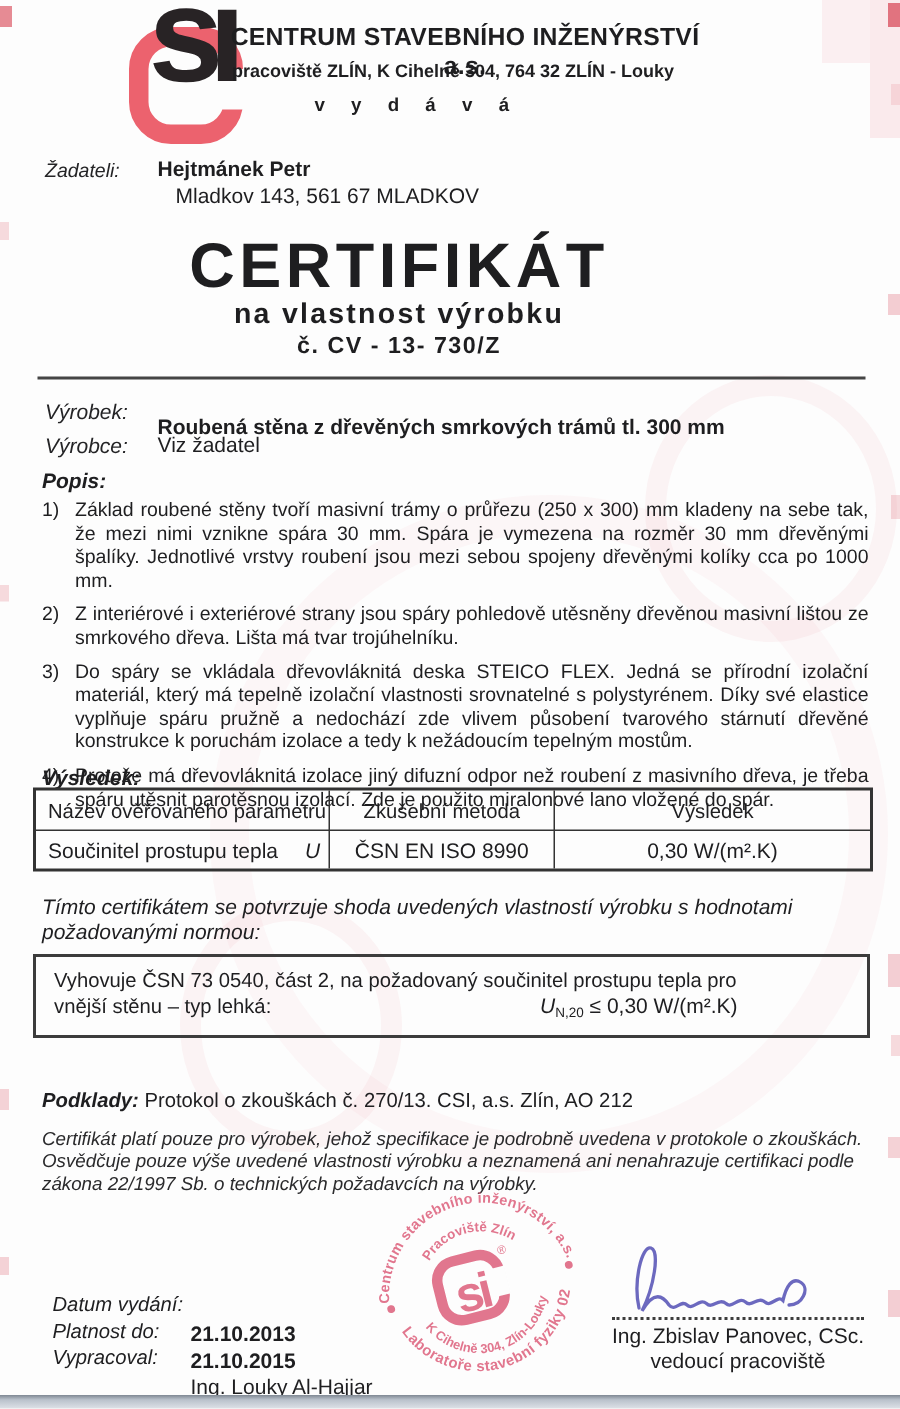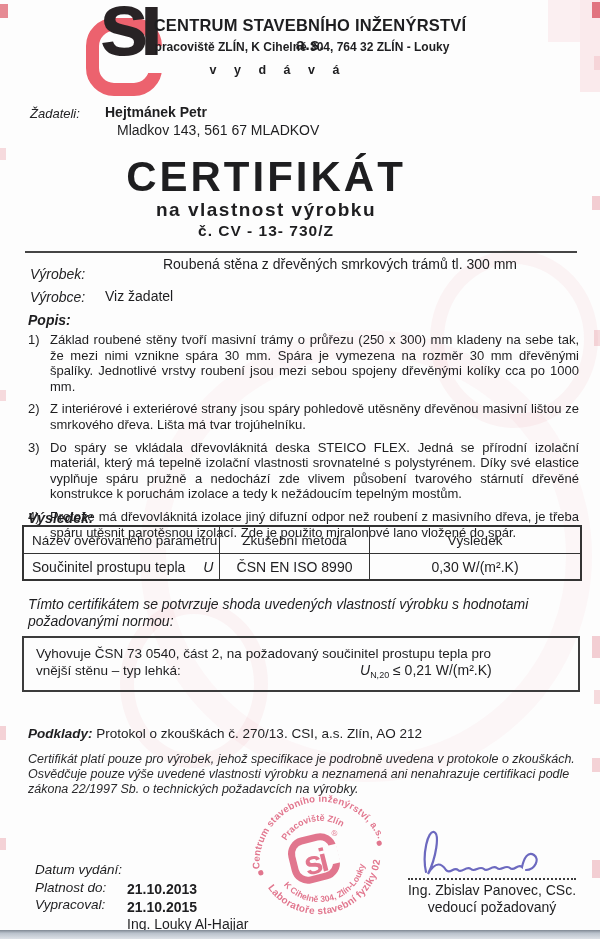--- a/index.html
+++ b/index.html
@@ -29,21 +29,21 @@
   
   .title-main{position:absolute;left:0;top:153px;width:532px;text-align:center;
     font-size:42px;font-weight:bold;letter-spacing:3px;}
   .title-sub{position:absolute;left:0;top:199px;width:532px;text-align:center;
     font-size:19px;font-weight:bold;letter-spacing:1.5px;}
   .title-number{position:absolute;left:0;top:222px;width:532px;text-align:center;
     font-size:15.5px;font-weight:bold;letter-spacing:1px;}
   .divider{position:absolute;left:25px;top:251px;width:552px;height:1.5px;background:#454545;}
   
   .product-label{position:absolute;left:30px;top:266px;font-size:14px;}
-  .product-value{position:absolute;left:105px;top:256px;font-size:14px;font-weight:normal;width:470px;text-align:center;}
+  .product-value{position:absolute;left:105px;top:276px;font-size:14px;font-weight:bold;width:470px;}
   .producer-label{position:absolute;left:30px;top:289px;font-size:14px;}
   .producer-value{position:absolute;left:105px;top:288px;font-size:14px;}
   
   .popis-label{position:absolute;left:28px;top:312px;font-size:14px;font-weight:bold;font-style:italic;}
   .desc-list{position:absolute;left:28px;top:332px;width:551px;}
   .desc-item{display:flex;margin-bottom:7px;font-size:13px;line-height:15.6px;}
   .desc-num{flex:0 0 22px;}
   .desc-text{flex:1;text-align:justify;}
   
   .result-label{position:absolute;left:28px;top:510px;font-size:14px;font-weight:bold;font-style:italic;}
@@ -169,21 +169,21 @@
     </div>
     <div class="rcell bottom">ČSN EN ISO 8990</div>
     <div class="rcell bottom last">0,30 W/(m².K)</div>
   </div>
 
   <div class="confirmation">Tímto certifikátem se potvrzuje shoda uvedených vlastností výrobku s hodnotami požadovanými normou:</div>
   <div class="comp-box">
     <div class="comp-line1">Vyhovuje ČSN 73 0540, část 2, na požadovaný součinitel prostupu tepla pro</div>
     <div class="comp-line2">vnější stěnu – typ lehká:</div>
     <div class="comp-formula">
-      <span class="formula-var">U</span><span class="formula-sub">N,20</span><span> ≤ 0,21 W/(m².K)</span>
+      <span class="formula-var">U</span><span class="formula-sub">N,20</span><span> ≤ 0,30 W/(m².K)</span>
     </div>
   </div>
 
   <div class="podklady">
     <b>Podklady:</b><span> Protokol o zkouškách č. 270/13. CSI, a.s. Zlín, AO 212</span>
   </div>
   <div class="disclaimer">Certifikát platí pouze pro výrobek, jehož specifikace je podrobně uvedena v protokole o zkouškách. Osvědčuje pouze výše uvedené vlastnosti výrobku a neznamená ani nenahrazuje certifikaci podle zákona 22/1997 Sb. o technických požadavcích na výrobky.</div>
 
   <div class="footer-fields">
     <div class="ffrow">
@@ -219,16 +219,16 @@
       <text x="57" y="88" font-size="33" font-weight="bold" letter-spacing="-3">si</text>
       <text x="91" y="56" font-size="8">®</text>
     </g>
   </svg>
 
   <svg class="signature-svg" viewBox="0 0 140 60">
     <path d="M14,52 C10,34 16,10 22,12 C28,14 24,38 16,54 C24,40 30,44 34,50 C38,55 42,46 46,50 C50,54 54,45 59,49 C63,53 67,45 72,49 C76,53 80,44 85,48 C89,52 93,44 98,48 C102,52 106,43 110,47 C112,38 116,31 122,35 C128,39 123,50 114,50" fill="none" stroke="#5c59b8" stroke-width="2.2" stroke-linecap="round" opacity="0.9"></path>
   </svg>
   <div class="dotline"></div>
   <div class="signer-name">Ing. Zbislav Panovec, CSc.</div>
-  <div class="signer-role">vedoucí požadovaný</div>
+  <div class="signer-role">vedoucí pracoviště</div>
 
   <div class="bottom-band"></div>
 </div>
 
 </body></html>

